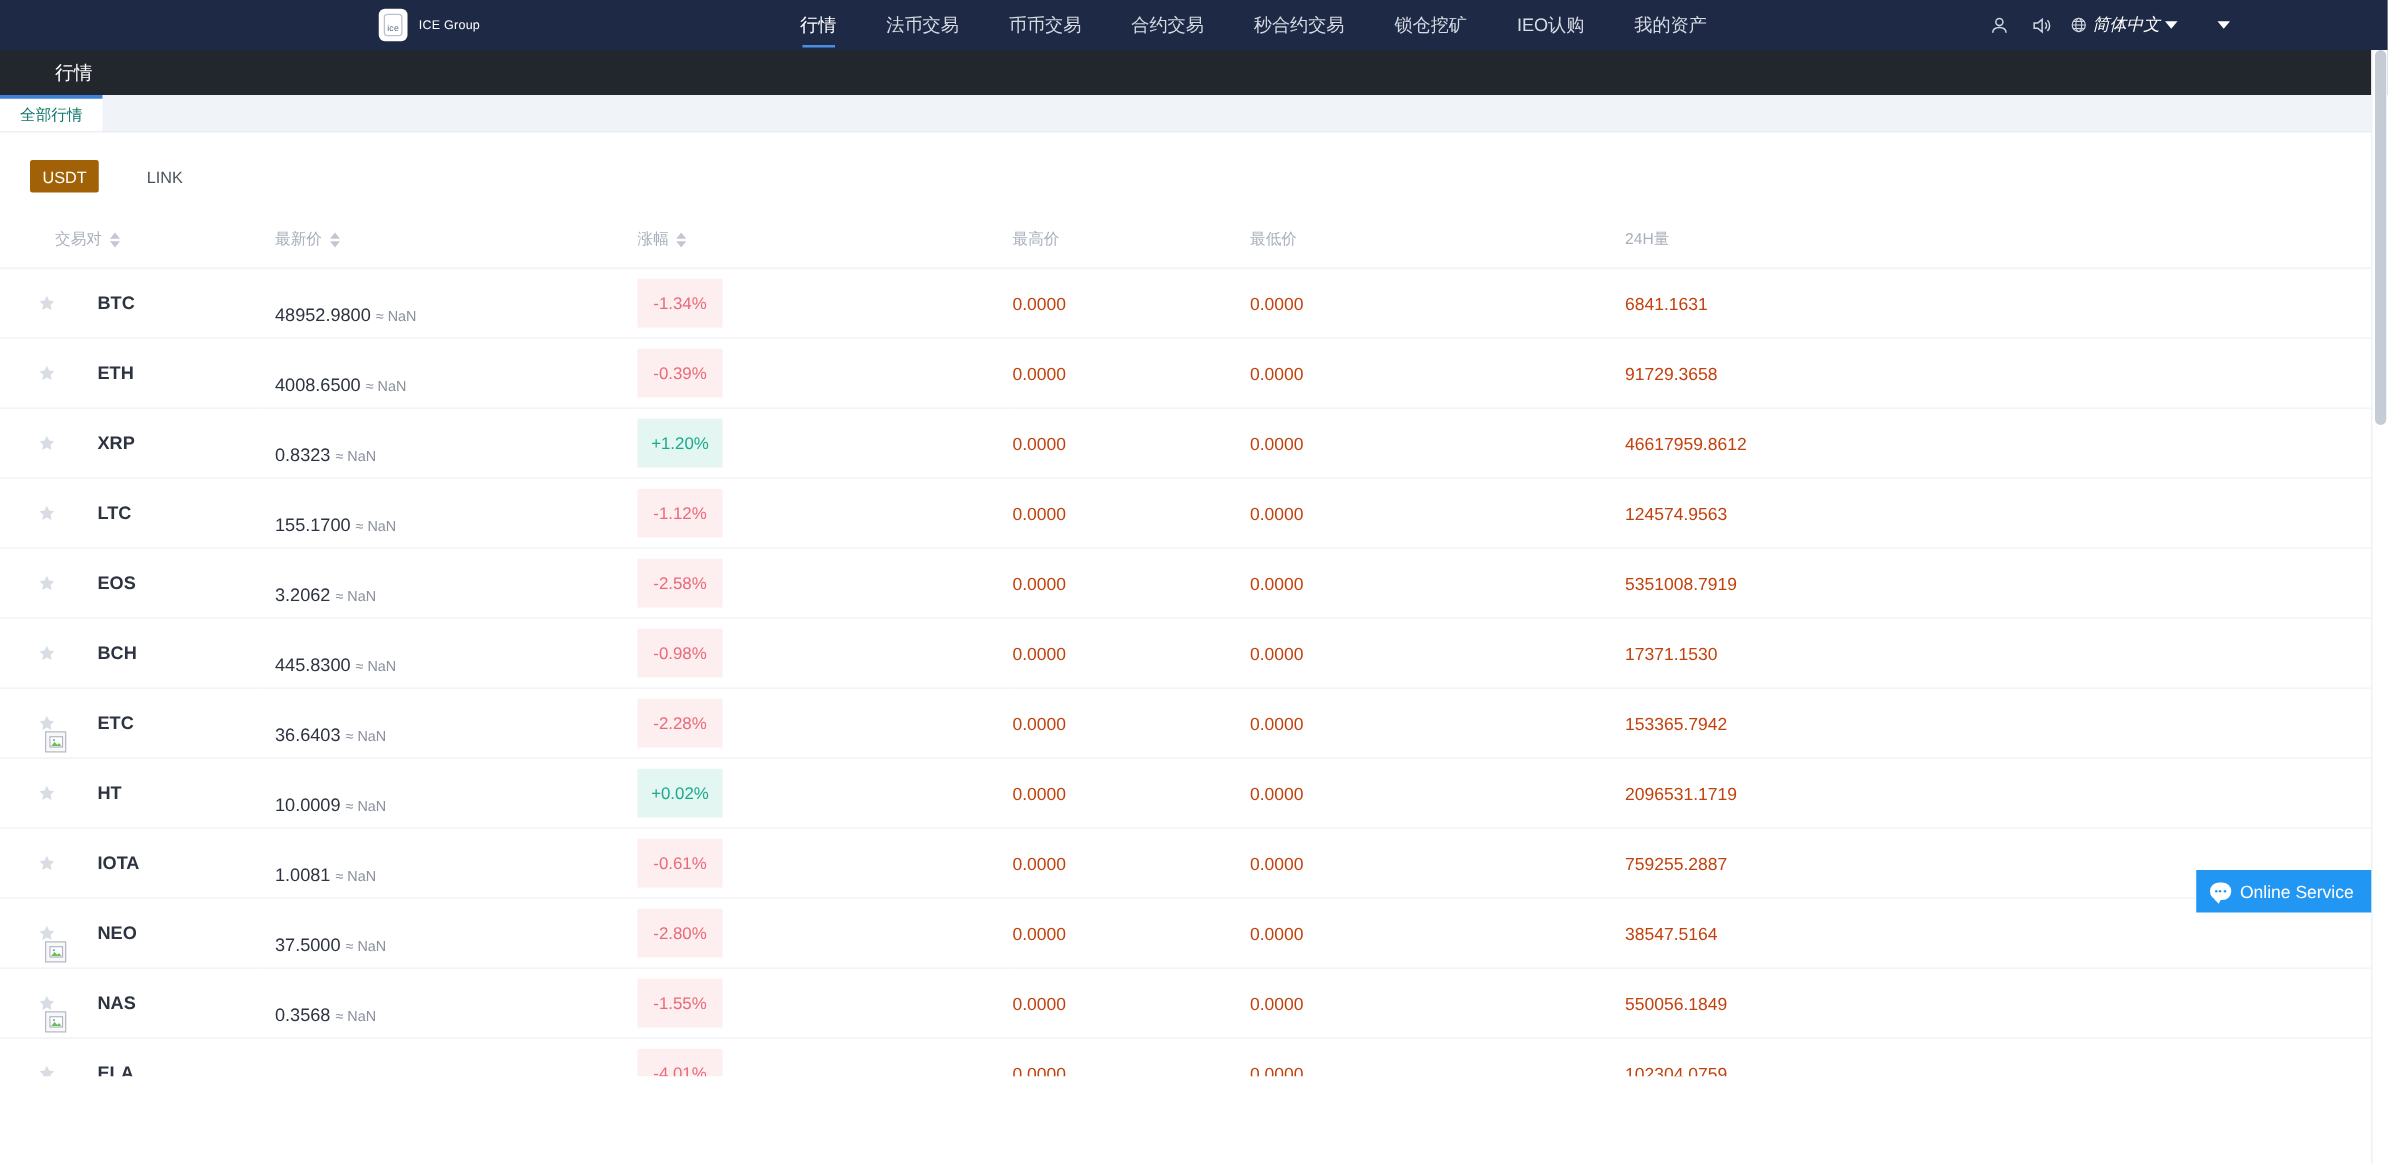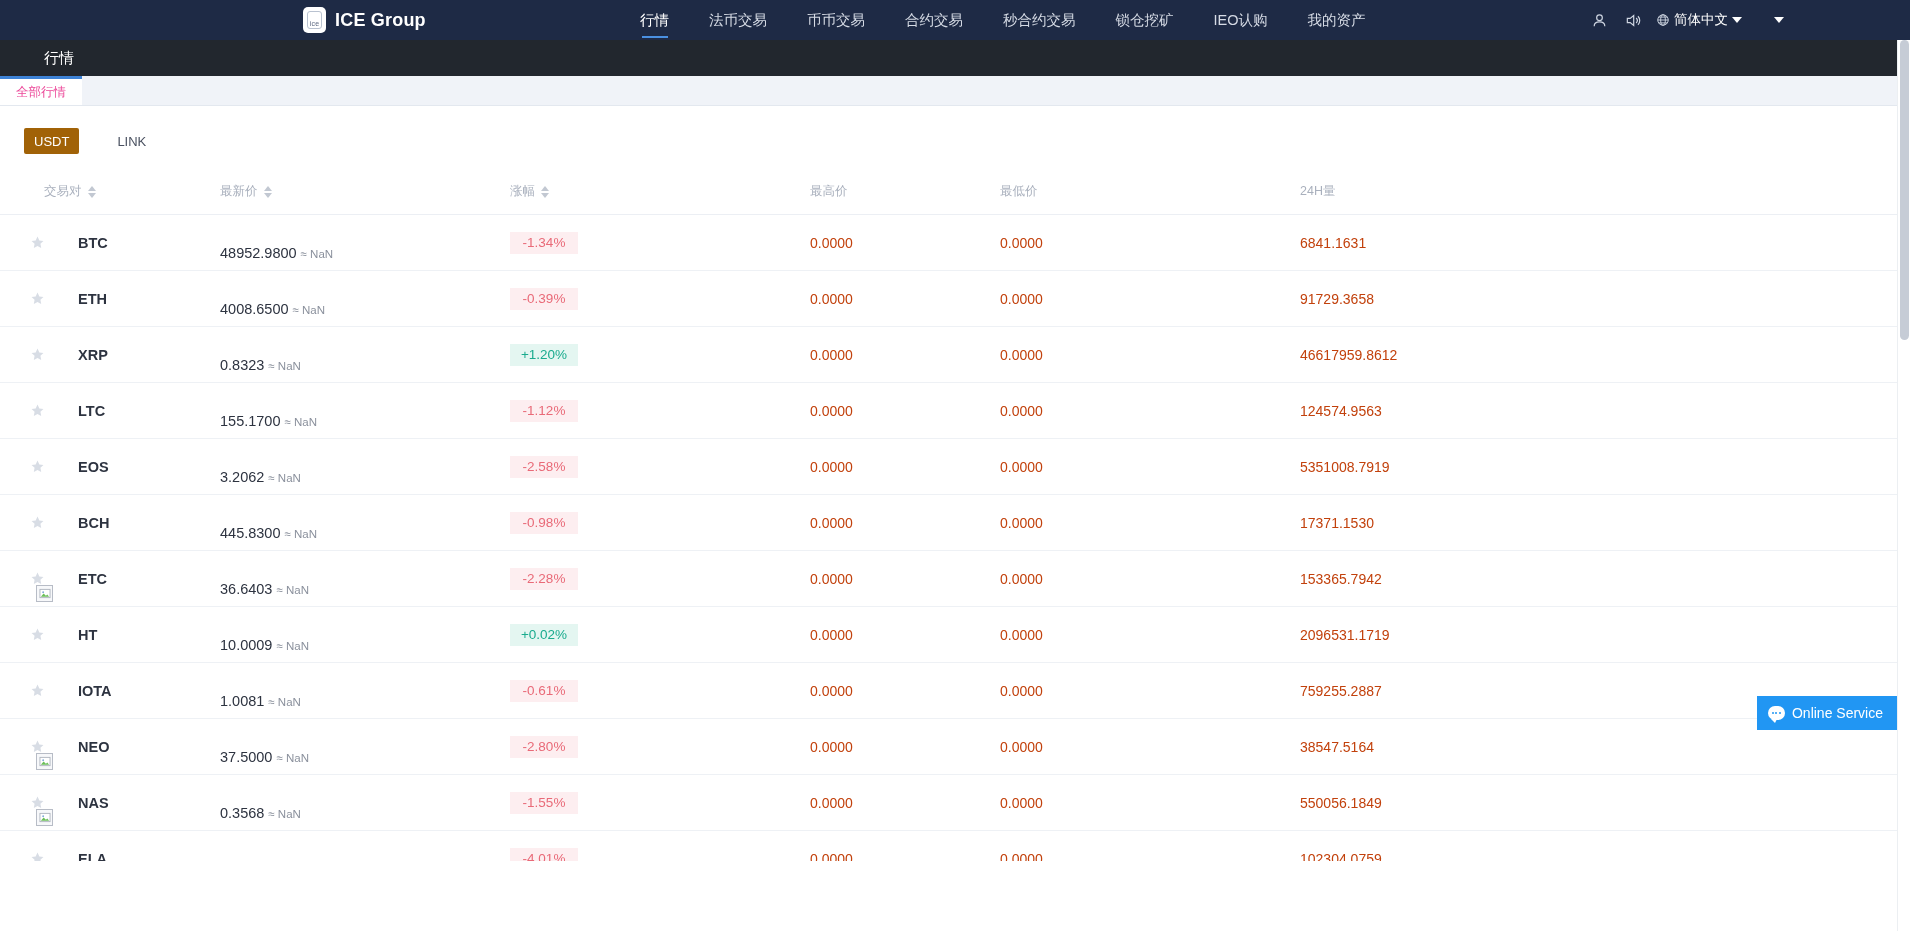--- a/index.html
+++ b/index.html
@@ -29,21 +29,21 @@
     display: flex; align-items: center; justify-content: center;
   }
   .brand-logo-inner {
     width: 15px; height: 18px;
     border: 1px solid #b9c2d0;
     border-radius: 3px;
     display: flex; align-items: flex-end; justify-content: center;
     font-size: 7px; color: #5c6880; letter-spacing: .2px;
     line-height: 9px;
   }
-  .brand-name { color: #ffffff; font-size: 18px; letter-spacing: .2px; font-weight: bold; }
+  .brand-name { color: #ffffff; font-size: 10px; letter-spacing: .2px; }
 
   .mainnav {
     position: absolute; left: 620px; top: 0;
     height: 40px; display: flex; align-items: center; gap: 0;
   }
   .nav-item {
     color: #d6dbe5; font-size: 14.5px;
     padding: 0 20px; height: 40px;
     display: flex; align-items: center; position: relative;
     cursor: pointer; white-space: nowrap;
@@ -60,20 +60,21 @@
   }
   .icon-btn {
     width: 34px; height: 40px;
     display: flex; align-items: center; justify-content: center;
     cursor: pointer;
   }
   .lang-box {
     display: flex; align-items: center; gap: 4px;
     color: #ffffff; font-size: 13.5px; cursor: pointer;
     padding: 0 6px;
+    font-style: italic;
   }
   .caret {
     width: 0; height: 0;
     border-left: 5px solid transparent;
     border-right: 5px solid transparent;
     border-top: 6px solid #ffffff;
   }
   .caret-lone { margin-left: 26px; cursor: pointer; }
 
   
@@ -90,21 +91,21 @@
     height: 30px;
     background: #f0f3f8;
     display: flex; align-items: stretch;
     border-bottom: 1px solid #e3e8ef;
   }
   .tab {
     background: #ffffff;
     border-top: 3px solid #3d82d6;
     padding: 0 16px;
     display: flex; align-items: center;
-    font-size: 12.5px; color: #ec4899;
+    font-size: 12.5px; color: #0f766e;
     cursor: pointer;
   }
 
   
   .content { background: #ffffff; padding-top: 15px; }
 
   .filters {
     display: flex; align-items: center; gap: 0;
     padding-left: 24px; height: 40px;
   }
@@ -167,21 +168,21 @@
   .brokenimg svg { display: block; }
   .pair-name { margin-left: 26px; font-size: 14.5px; color: #2d3340; }
 
   .price-cell { padding-left: 10px; white-space: nowrap; margin-top: 20px; }
   .price-main { font-size: 14.5px; color: #2d3340; }
   .price-approx { font-size: 11.5px; color: #8a909c; margin-left: 4px; }
 
   .chg-wrap { display: flex; justify-content: flex-start; }
   .badge {
     display: inline-flex; align-items: center; justify-content: center;
-    min-width: 68px; height: 22px;
+    min-width: 68px; height: 39px;
     font-size: 13.5px; padding: 0 8px;
   }
   .badge.down { background: #fdeef0; color: #e96a78; }
   .badge.up { background: #e4f6f1; color: #1aab8e; }
 
   .num { font-size: 14px; color: #c2410c; }
 
   
   .tablewrap {
     height: 700px;

